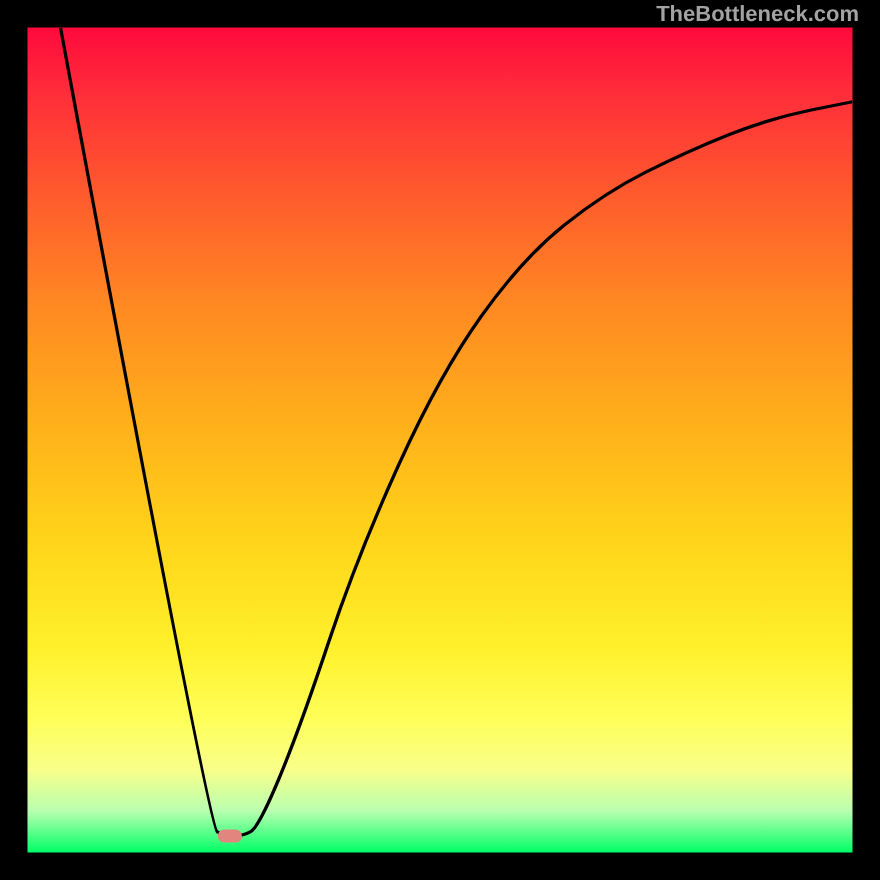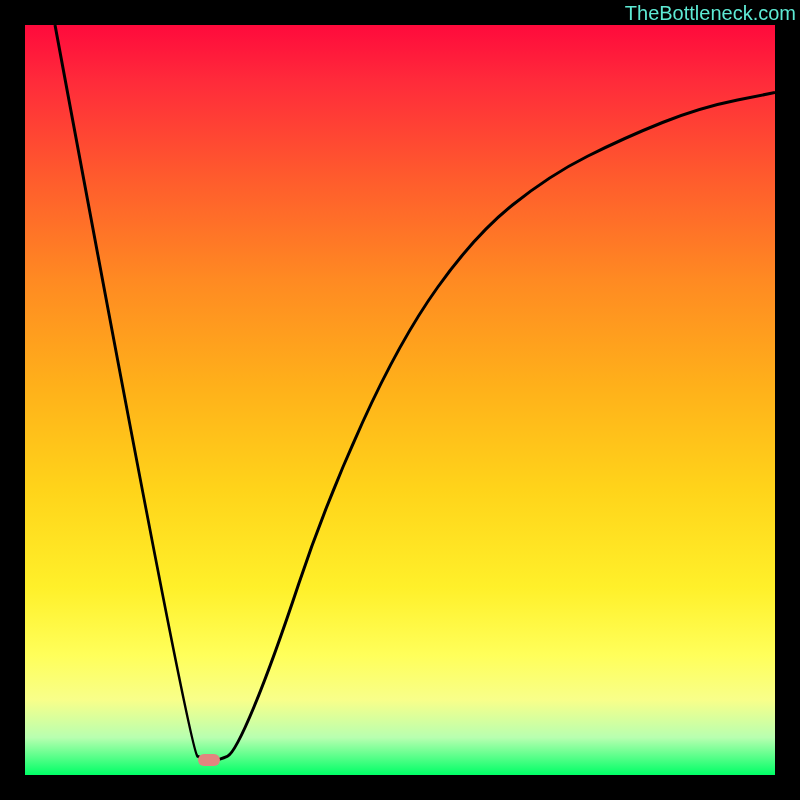--- a/index.html
+++ b/index.html
@@ -7,24 +7,24 @@
     padding: 0;
     width: 800px;
     height: 800px;
     background: #000;
     position: relative;
     font-family: Arial, Helvetica, sans-serif;
   }
   .attribution {
     position: absolute;
     top: 2px;
-    right: 4px;
-    color: #5eead4;
+    right: 19px;
+    color: #a3a3a3;
     font-size: 20px;
-    font-weight: 400;
+    font-weight: 700;
     z-index: 10;
   }
   .plot-area {
     position: absolute;
     top: 25px;
     left: 25px;
     width: 750px;
     height: 750px;
     background: linear-gradient(to bottom,
       #ff0a3c 0%,

